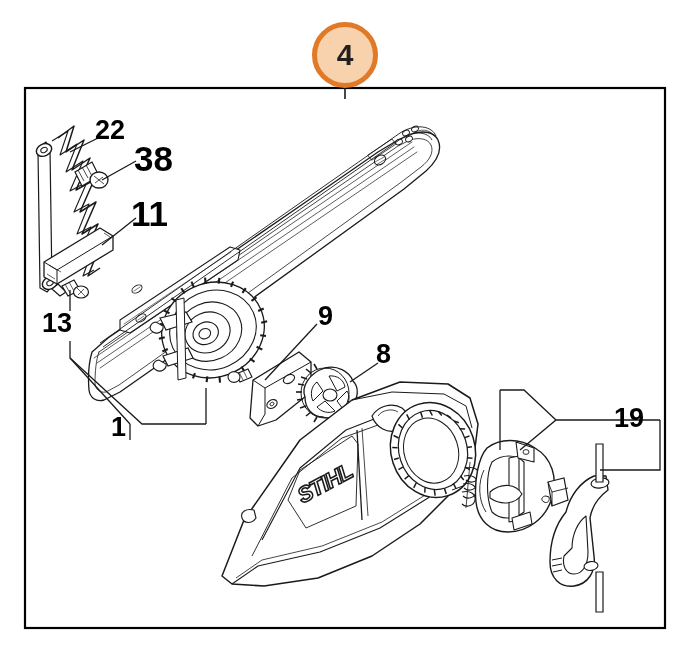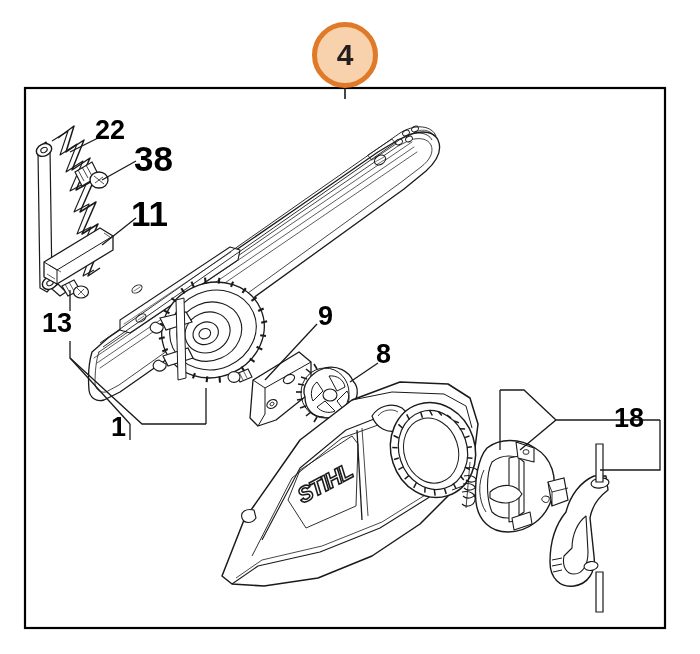--- a/index.html
+++ b/index.html
@@ -403,16 +403,16 @@
     <div class="callout-text" style="left:131px; top:196px; font-size:35px;">11</div>
 
     <div class="callout-text" style="left:42px; top:310px; font-size:27px;text-align:right;">13</div>
 
     <div class="callout-text" style="left:111px; top:414px; font-size:27px;">1</div>
 
     <div class="callout-text" style="left:318px; top:303px; font-size:27px;">9</div>
 
     <div class="callout-text" style="left:376px; top:341px; font-size:27px;">8</div>
 
-    <div class="callout-text" style="left:614px; top:405px; font-size:27px;">18</div>
+    <div class="callout-text" style="left:614px; top:405px; font-size:27px;">19</div>
 
   </div>
 </div>
 
 </body></html>

